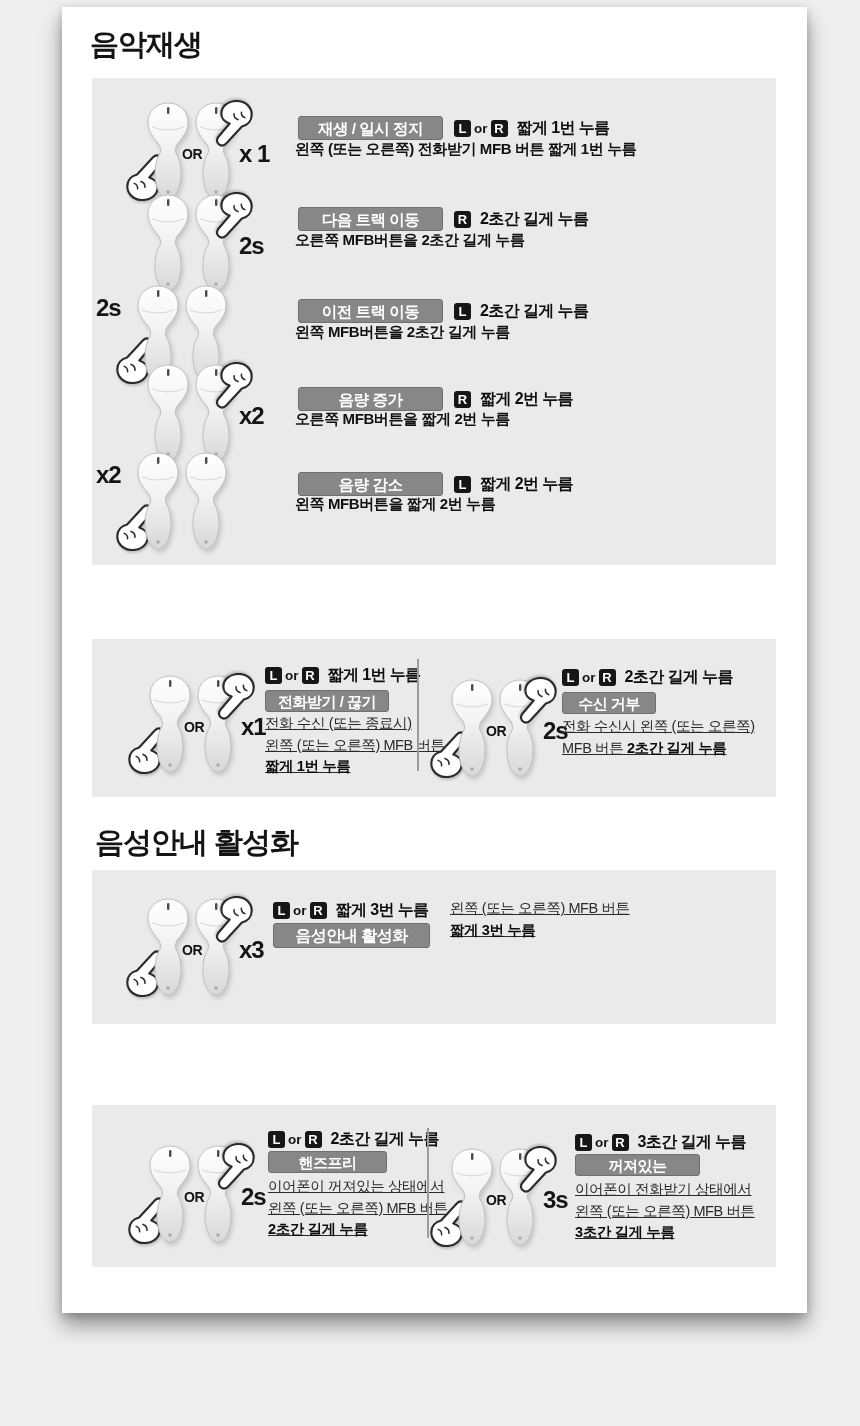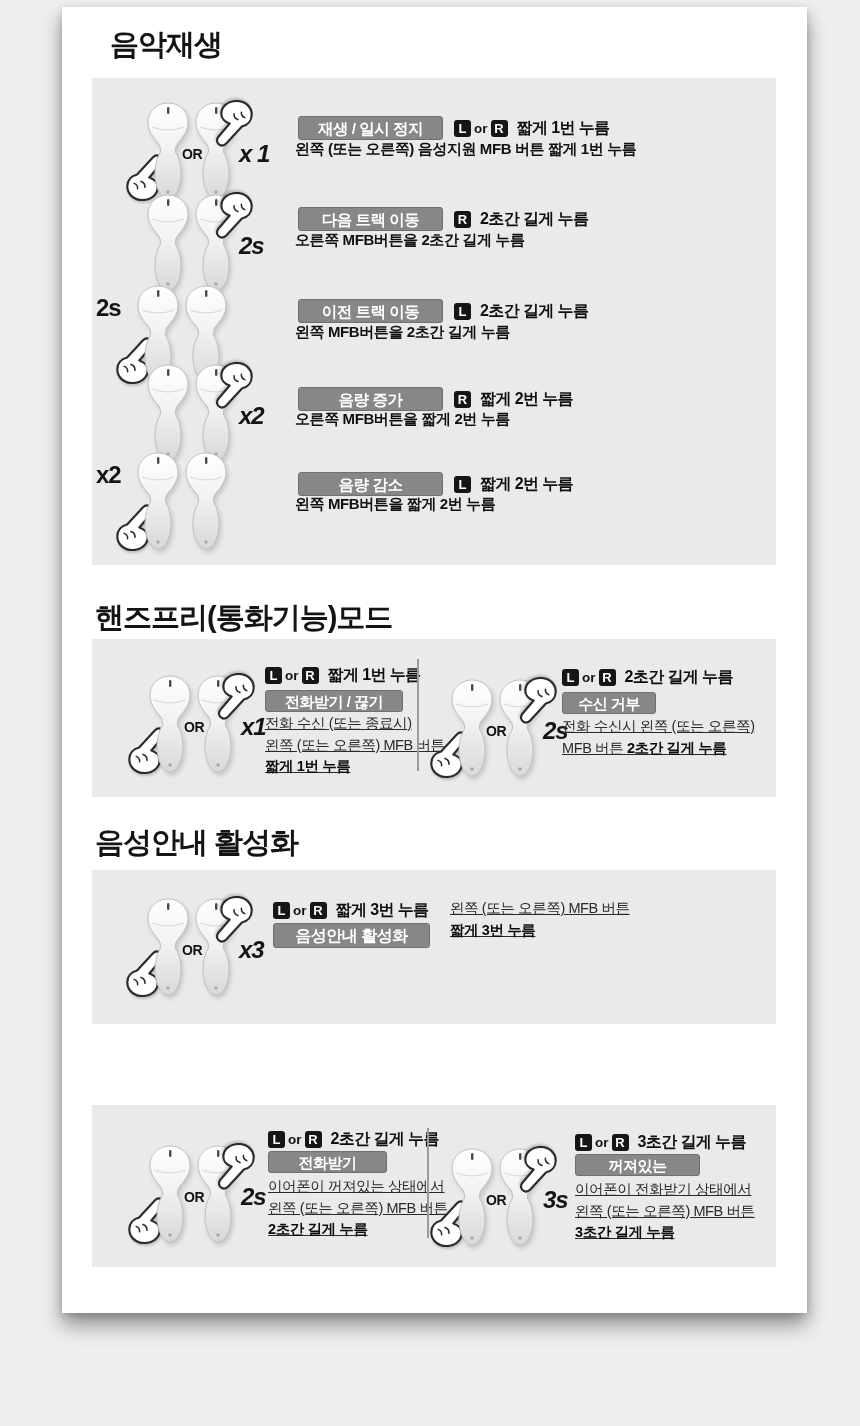--- a/index.html
+++ b/index.html
@@ -61,21 +61,21 @@
   .hand.hl{left:8px;top:56px;}
   .hand.hr{left:104px;top:2px;transform:rotate(180deg);}
   .or{
     position:absolute;left:62px;top:48px;width:40px;text-align:center;
     font-size:14px;font-weight:700;color:#111;letter-spacing:-0.5px;
   }
   .cnt{
     position:absolute;font-size:24px;font-weight:700;color:#141414;letter-spacing:-1px;
     white-space:nowrap;
   }
-  .cnt.cr{left:129px;top:42px;font-style:italic;}
+  .cnt.cr{left:129px;top:42px;}
   .cnt.cl{left:-4px;top:13px;}
   .notes{position:absolute;font-size:15px;line-height:22px;font-weight:700;
     color:#0c0c0c;letter-spacing:-0.4px;white-space:nowrap;}
 </style>
 </head>
 <body>
 
 <svg width="0" height="0" style="position:absolute" aria-hidden="true">
   <defs>
     <linearGradient id="budg" x1="0" y1="0" x2="0" y2="1">
@@ -96,21 +96,21 @@
       <path d="M42,2 C45,3.5 46,7.5 43.5,10.5 L32,24 C37,25.5 40.5,29.5 40.5,34
                C40.5,42 33,47 25,47 C16,47 9.5,41 9.5,33 C9.5,27 13.5,22.5 19.5,21
                L35.5,3.5 C37.5,1.5 40,1 42,2 Z" fill="#ffffff" stroke="#2b2b2b" stroke-width="2.2" stroke-linejoin="round"></path>
       <path d="M23.5,28 q4.5,1.5 4,6 M16.5,30 q4,1.5 3.5,5.5" fill="none" stroke="#2b2b2b" stroke-width="1.6" stroke-linecap="round"></path>
     </g>
   </defs>
 </svg>
 
 <div class="sheet">
 
-  <div class="h" style="left:48px;top:20px">음악재생</div>
+  <div class="h" style="left:28px;top:20px">음악재생</div>
   <div class="panel p1">
 
     <div class="cluster" style="left:18px;top:20px">
       <svg class="hand hl" viewBox="0 0 48 48">
           <use href="#handshape"></use>
         </svg>
       <svg class="bud l" viewBox="0 0 44 98">
           <use href="#budshape"></use>
         </svg>
       <span class="or">OR</span>
@@ -122,21 +122,21 @@
         </svg>
       <span class="cnt cr">x 1</span>
     </div>
     <div class="keyline" style="left:206px;top:38px">
       <span class="tag">재생 / 일시 정지</span>
       <span class="key">L</span>
       <span class="orx">or</span>
       <span class="key">R</span>
       <span class="act">짧게 1번 누름</span>
     </div>
-    <div class="desc" style="left:203px;top:62px">왼쪽 (또는 오른쪽) 음성지원 MFB 버튼 짧게 1번 누름</div>
+    <div class="desc" style="left:203px;top:62px">왼쪽 (또는 오른쪽) 전화받기 MFB 버튼 짧게 1번 누름</div>
 
     <div class="cluster" style="left:18px;top:112px">
       <svg class="bud l" viewBox="0 0 44 98">
           <use href="#budshape"></use>
         </svg>
       <svg class="bud r" viewBox="0 0 44 98">
           <use href="#budshape"></use>
         </svg>
       <svg class="hand hr" viewBox="0 0 48 48">
           <use href="#handshape"></use>
@@ -201,21 +201,20 @@
         </svg>
     </div>
     <div class="keyline" style="left:206px;top:394px">
       <span class="tag">음량 감소</span>
       <span class="key">L</span>
       <span class="act">짧게 2번 누름</span>
     </div>
     <div class="desc" style="left:203px;top:417px">왼쪽 MFB버튼을 짧게 2번 누름</div>
   </div>
 
-  <div class="h" style="left:33px;top:593px">핸즈프리(통화기능)모드</div>
   <div class="panel p2">
 
     <div class="cluster" style="left:20px;top:32px">
       <svg class="hand hl" viewBox="0 0 48 48">
           <use href="#handshape"></use>
         </svg>
       <svg class="bud l" viewBox="0 0 44 98">
           <use href="#budshape"></use>
         </svg>
       <span class="or">OR</span>
@@ -226,21 +225,21 @@
           <use href="#handshape"></use>
         </svg>
       <span class="cnt cr">x1</span>
     </div>
     <div class="keyline" style="left:173px;top:24px">
       <span class="key">L</span>
       <span class="orx">or</span>
       <span class="key">R</span>
       <span class="act">짧게 1번 누름</span>
     </div>
-    <span class="tag sm" style="position:absolute;left:173px;top:51px;width:138px">전화받기 / 끊기</span>
+    <span class="tag sm" style="position:absolute;left:173px;top:51px;width:124px">전화받기 / 끊기</span>
     <div class="desc2" style="left:173px;top:74px">
       <div>전화 수신 (또는 종료시)</div>
       <div>왼쪽 (또는 오른쪽) MFB 버튼</div>
       <div class="b">짧게 1번 누름</div>
     </div>
 
     <div class="vdiv" style="left:325px;top:20px;height:112px"></div>
 
     <div class="cluster" style="left:322px;top:36px">
       <svg class="hand hl" viewBox="0 0 48 48">
@@ -319,21 +318,21 @@
           <use href="#handshape"></use>
         </svg>
       <span class="cnt cr">2s</span>
     </div>
     <div class="keyline" style="left:176px;top:22px">
       <span class="key">L</span>
       <span class="orx">or</span>
       <span class="key">R</span>
       <span class="act">2초간 길게 누름</span>
     </div>
-    <span class="tag sm" style="position:absolute;left:176px;top:46px;width:119px">전화받기</span>
+    <span class="tag sm" style="position:absolute;left:176px;top:46px;width:119px">핸즈프리</span>
     <div class="desc2" style="left:176px;top:71px">
       <div>이어폰이 꺼져있는 상태에서</div>
       <div>왼쪽 (또는 오른쪽) MFB 버튼</div>
       <div class="b">2초간 길게 누름</div>
     </div>
 
     <div class="vdiv" style="left:335px;top:23px;height:110px"></div>
 
     <div class="cluster" style="left:322px;top:39px">
       <svg class="hand hl" viewBox="0 0 48 48">

